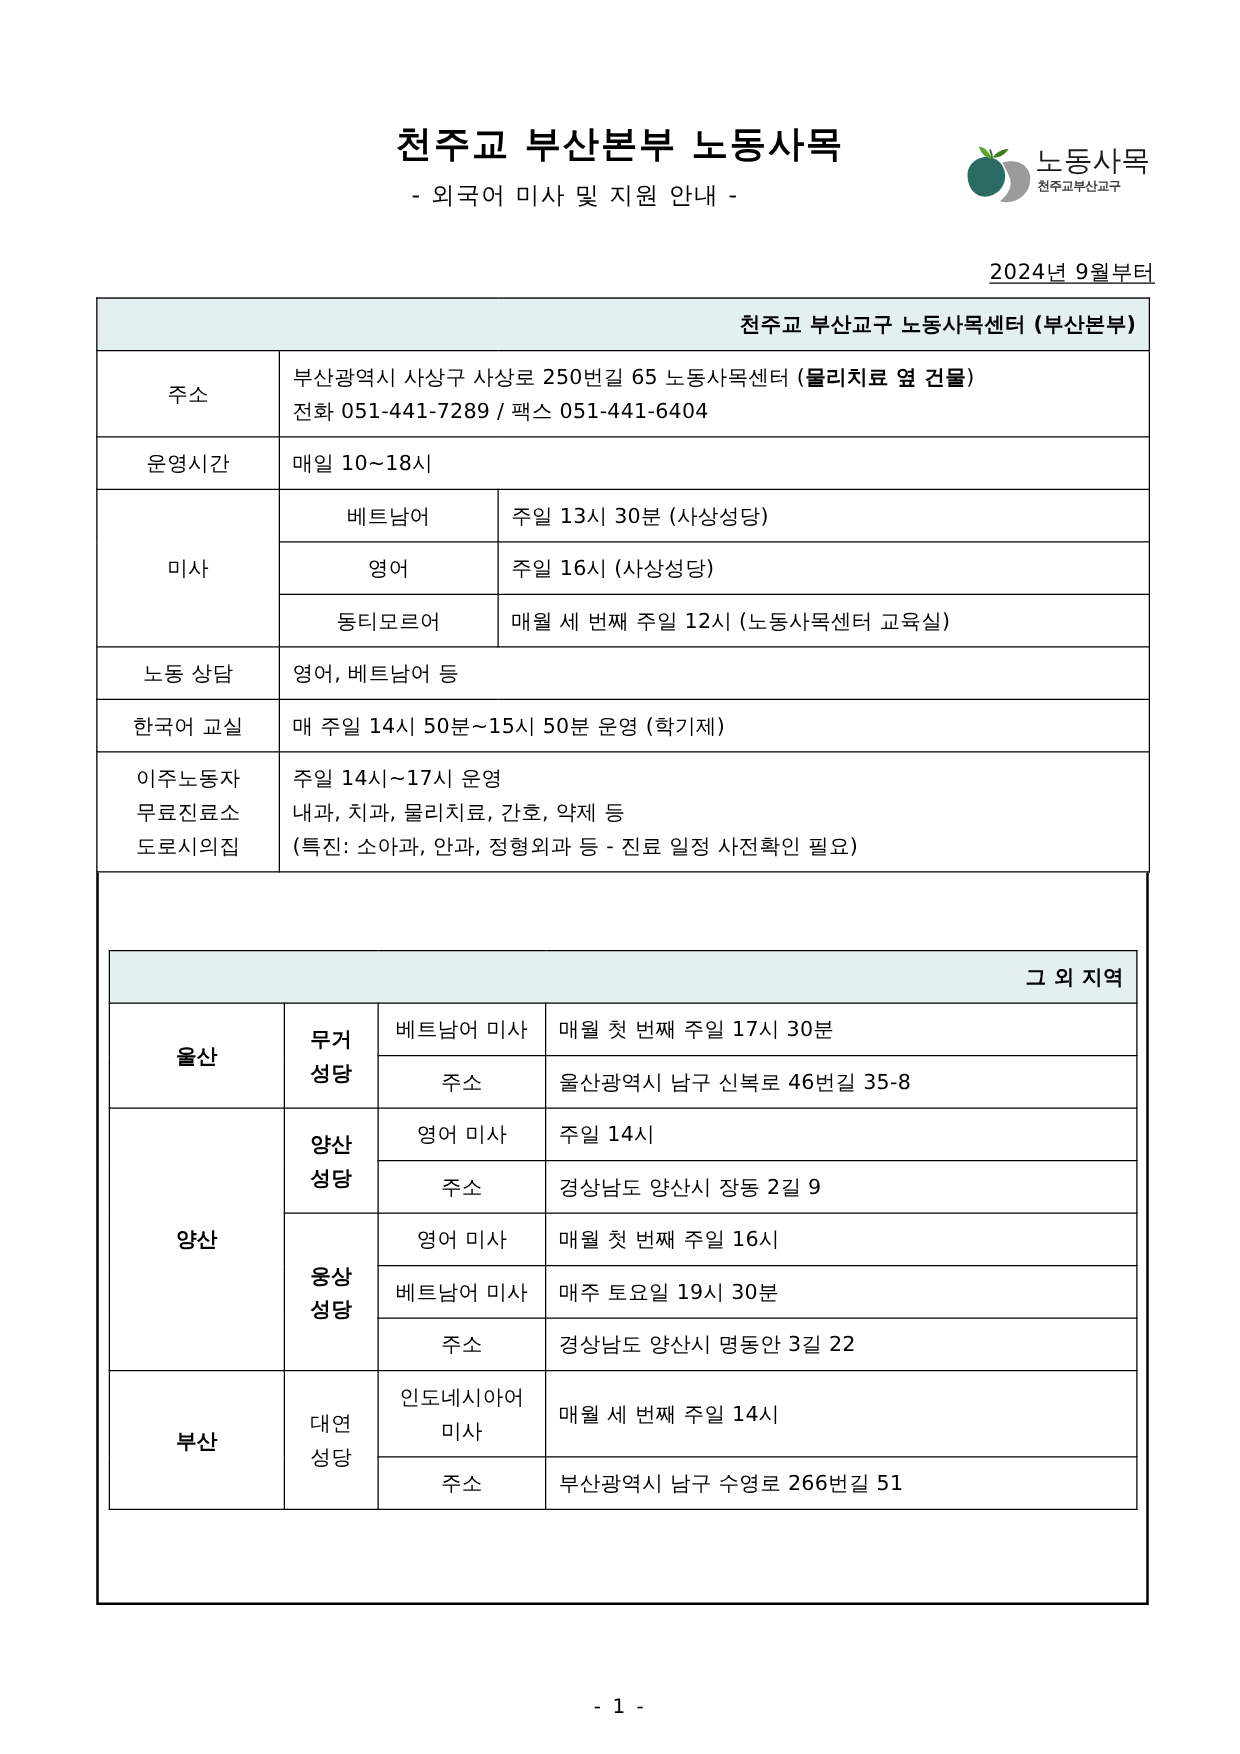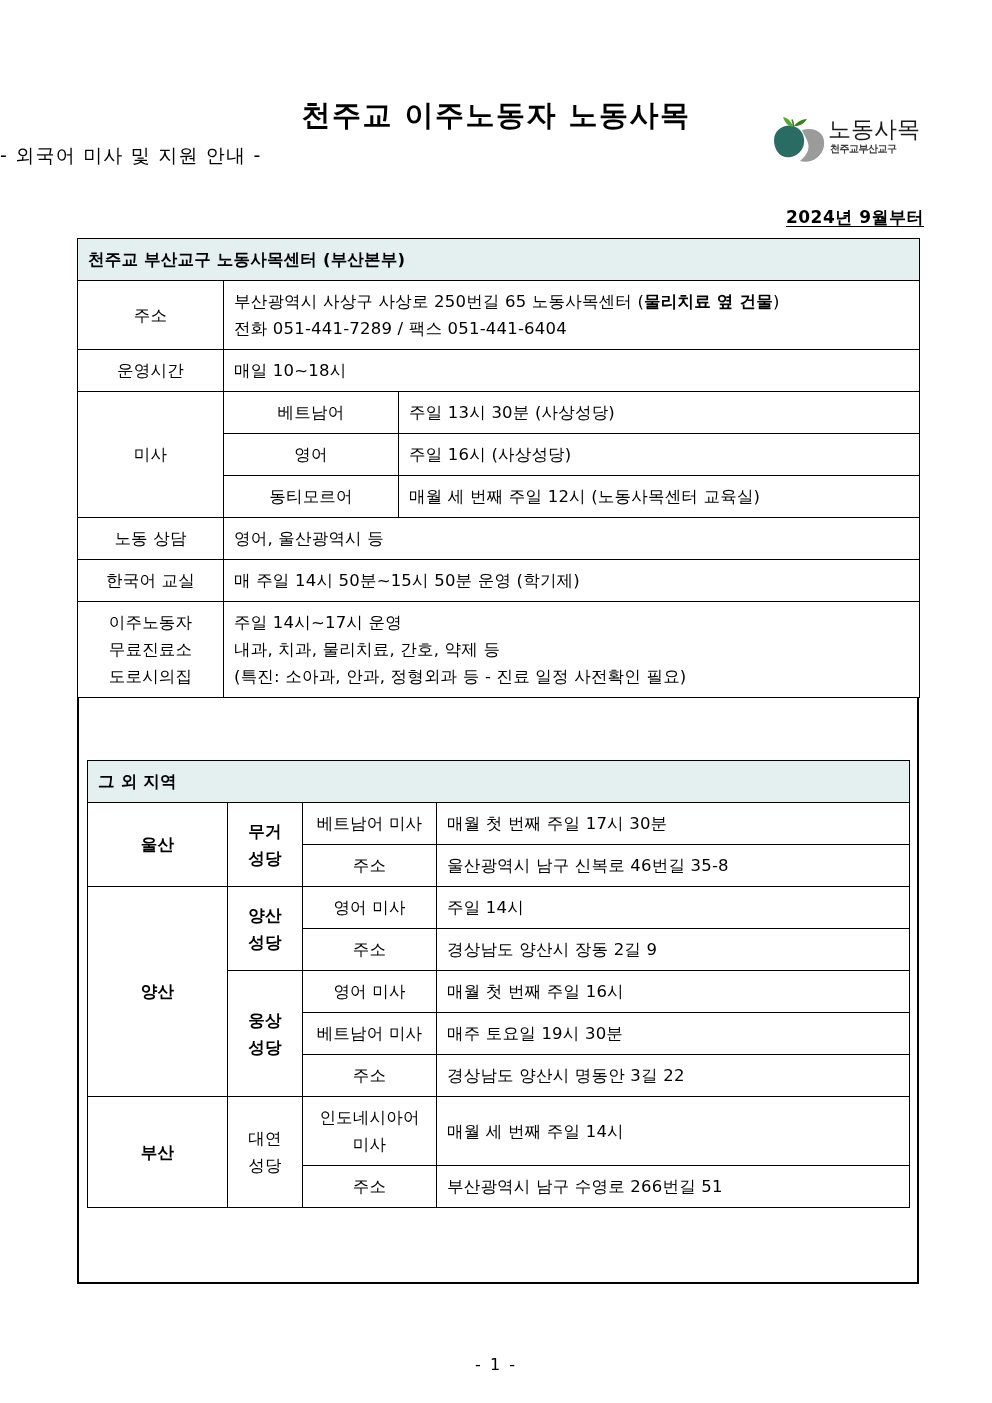--- a/index.html
+++ b/index.html
@@ -38,21 +38,21 @@
     text-align: center;
     font-size: 29px;
     font-weight: bold;
     letter-spacing: 1.5px;
   }
   .doc-subtitle {
     position: absolute;
     left: 0;
     top: 143px;
     width: 920px;
-    text-align: left;
+    text-align: center;
     font-size: 19px;
     font-weight: normal;
     letter-spacing: 1.2px;
   }
 
   
   .logo {
     position: absolute;
     left: 766px;
     top: 108px;
@@ -94,21 +94,21 @@
     letter-spacing: -0.5px;
     white-space: nowrap;
   }
 
   
   .effective-date {
     position: absolute;
     right: 68px;
     top: 206px;
     font-size: 17px;
-    font-weight: bold;
+    font-weight: normal;
     text-decoration: underline;
     text-underline-offset: 3px;
     letter-spacing: 0.5px;
   }
 
   
   .outer-frame {
     position: absolute;
     left: 77px;
     top: 238px;
@@ -128,21 +128,21 @@
   table.grid td {
     border: 1px solid #000000;
     font-size: 16.5px;
     padding: 7px 10px;
     vertical-align: middle;
     line-height: 27px;
     letter-spacing: 0.2px;
   }
   .tbl-header td {
     background: #e4f0f0;
-    text-align: left;
+    text-align: right;
     font-size: 19px;
     font-weight: bold;
     letter-spacing: 1px;
     padding: 13px 6px;
   }
   td.lbl {
     text-align: center;
     padding-left: 4px;
     padding-right: 4px;
   }
@@ -180,21 +180,21 @@
     font-size: 16px;
     letter-spacing: 2px;
   }
 </style>
 </head>
 <body>
 
 <div class="page">
 
   <div class="header-zone">
-    <div class="doc-title">천주교 이주노동자 노동사목</div>
+    <div class="doc-title">천주교 부산본부 노동사목</div>
     <div class="doc-subtitle">- 외국어 미사 및 지원 안내 -</div>
 
     <div class="logo">
       <svg class="logo-mark" viewBox="0 0 64 54">
         <path d="M36 16 C50 12, 60 20, 58 32 C56 44, 44 50, 34 47 C40 42, 44 36, 42 29 C40 23, 37 19, 36 16 Z" fill="#9b9b9b"></path>
         <path d="M8 26 C8 16, 18 10, 27 12 C33 13.5, 37 18, 38 25 C39 33, 34 41, 25 43 C15 45, 8 37, 8 26 Z" fill="#2a6b63"></path>
         <path d="M27 13 C26 8, 22 4, 17 3 C19 9, 22 12, 27 13 Z" fill="#5aa832"></path>
         <path d="M28 12 C31 8, 36 5, 41 5 C38 10, 33 12.5, 28 12 Z" fill="#3c7d20"></path>
         <path d="M27.5 13.5 C27.5 10, 27 7.5, 26 5.5" stroke="#3c7d20" stroke-width="1.6" fill="none"></path>
       </svg>
@@ -238,21 +238,21 @@
       <tr>
         <td class="ctr">영어</td>
         <td class="val">주일 16시 (사상성당)</td>
       </tr>
       <tr>
         <td class="ctr">동티모르어</td>
         <td class="val">매월 세 번째 주일 12시 (노동사목센터 교육실)</td>
       </tr>
       <tr>
         <td class="lbl">노동 상담</td>
-        <td class="val" colspan="2">영어, 울산광역시 등</td>
+        <td class="val" colspan="2">영어, 베트남어 등</td>
       </tr>
       <tr>
         <td class="lbl">한국어 교실</td>
         <td class="val" colspan="2">매 주일 14시 50분~15시 50분 운영 (학기제)</td>
       </tr>
       <tr>
         <td class="lbl multiline">이주노동자
 무료진료소
 도로시의집</td>
         <td class="val multiline" colspan="2">주일 14시~17시 운영

